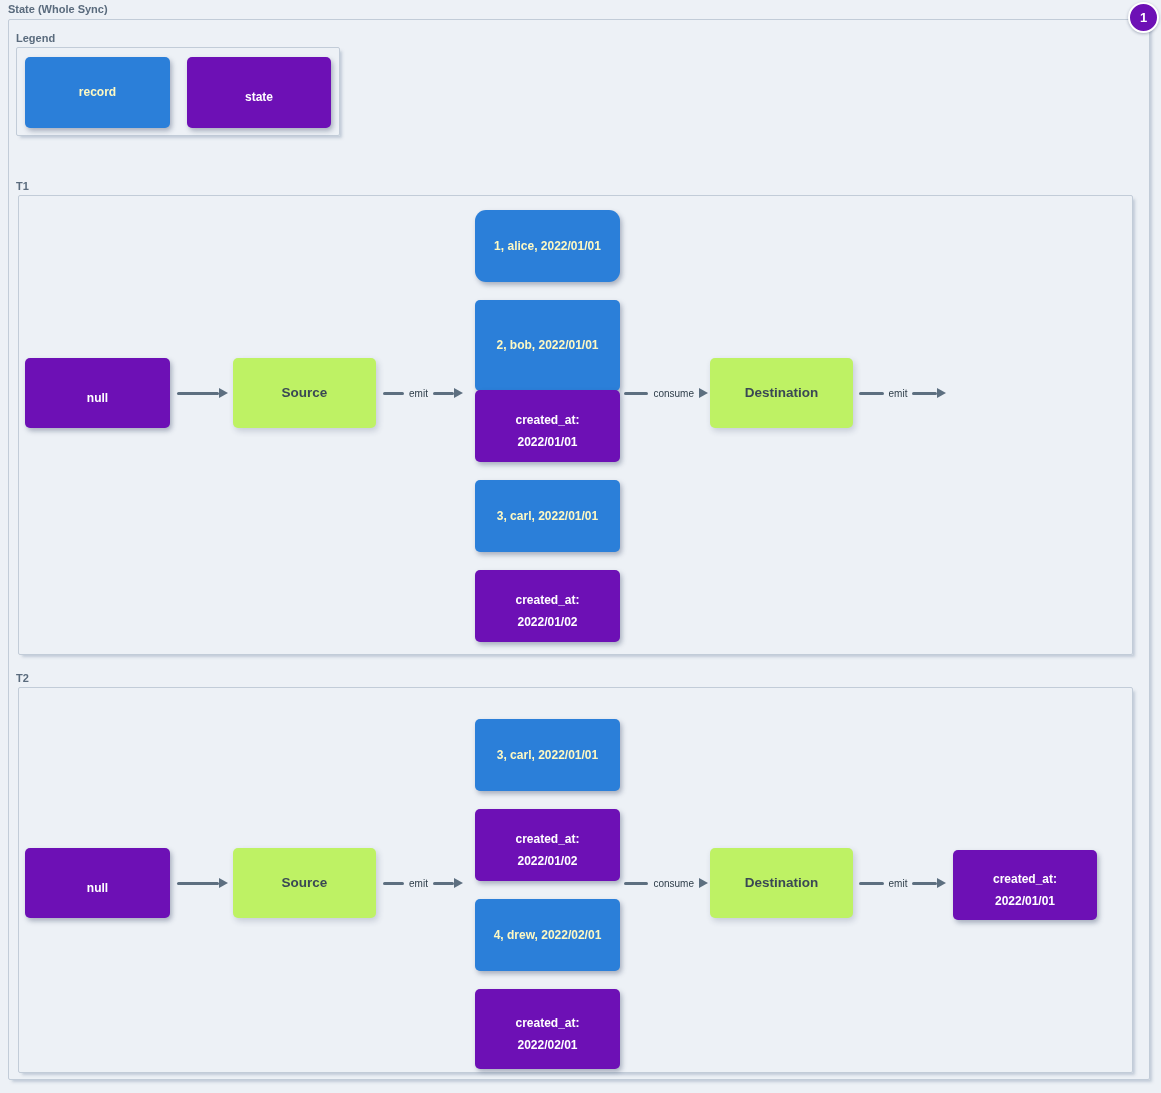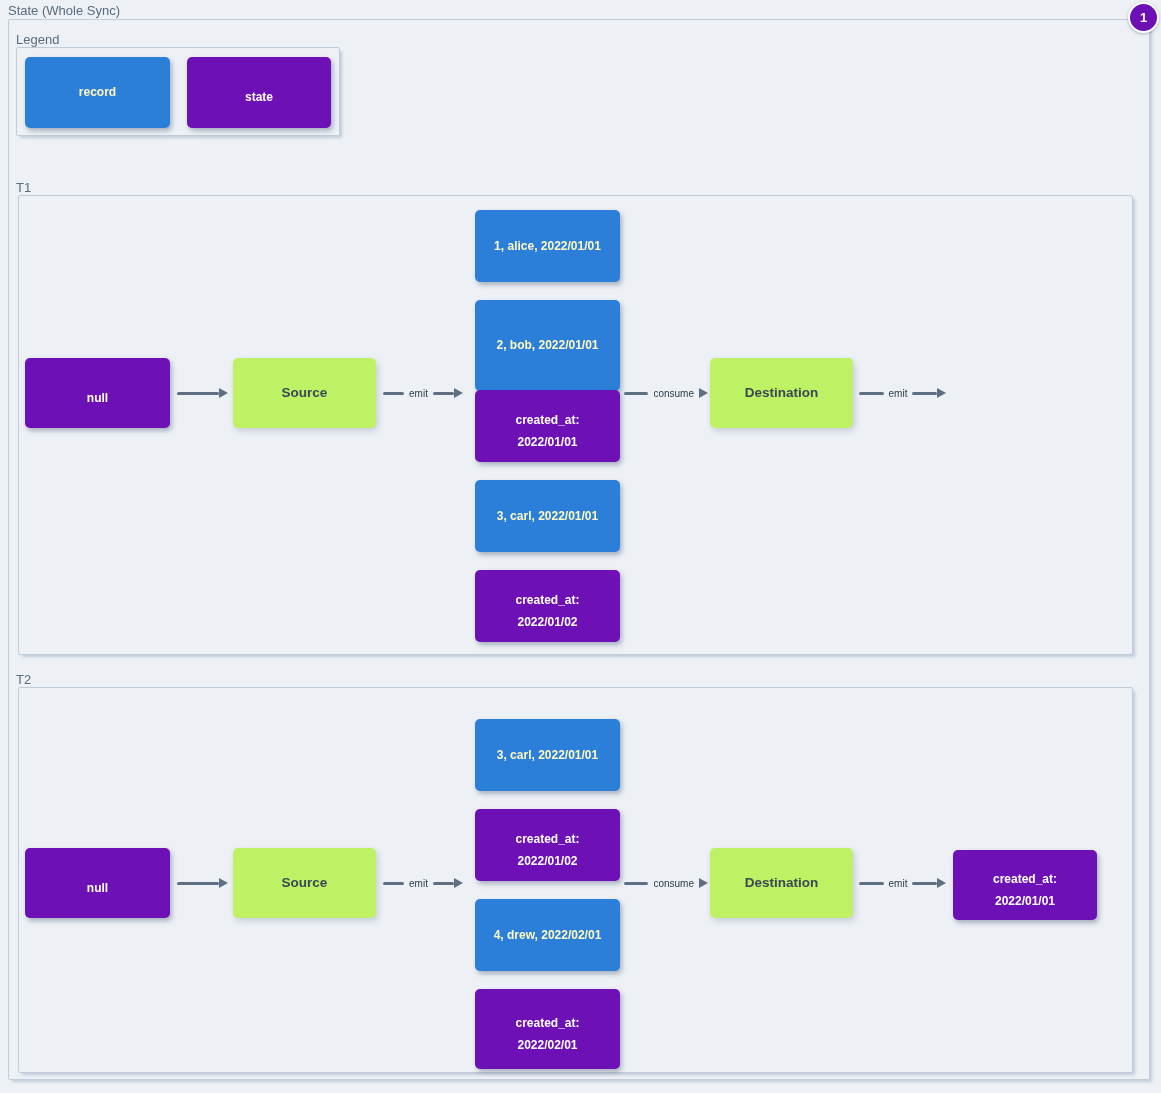--- a/index.html
+++ b/index.html
@@ -14,22 +14,22 @@
   
   .container {
     position:absolute;
     border:1px solid #c2ccd8;
     border-radius:2px;
     box-shadow:3px 3px 3px -1px rgba(150,165,185,0.5);
     background:transparent;
   }
   .cluster-label {
     position:absolute;
-    font-size:13px;
-    font-weight:normal;
+    font-size:11px;
+    font-weight:bold;
     color:#5a6b7d;
     white-space:nowrap;
   }
 
   
   .node {
     position:absolute;
     border-radius:5px;
     display:flex;
     align-items:center;
@@ -128,21 +128,21 @@
   <span class="lbl">Source</span>
 </div>
 
 <div class="connector" style="left:383px; top:385px; width:80px;">
   <div class="cline"></div>
   <span class="edge-label">emit</span>
   <div class="cline"></div>
   <div class="arrowhead"></div>
 </div>
 
-<div class="node record" style="left:475px; top:210px; width:145px; height:72px;">
+<div class="node record" style="left:475px; top:210px; width:145px; height:72px;border-radius:11px;">
   <span class="lbl">1, alice, 2022/01/01</span>
 </div>
 <div class="node record" style="left:475px; top:300px; width:145px; height:91px;">
   <span class="lbl">2, bob, 2022/01/01</span>
 </div>
 <div class="node state" style="left:475px; top:390px; width:145px; height:72px;">
   <span class="lbl">created_at: 2022/01/01</span>
 </div>
 <div class="node record" style="left:475px; top:480px; width:145px; height:72px;">
   <span class="lbl">3, carl, 2022/01/01</span>

